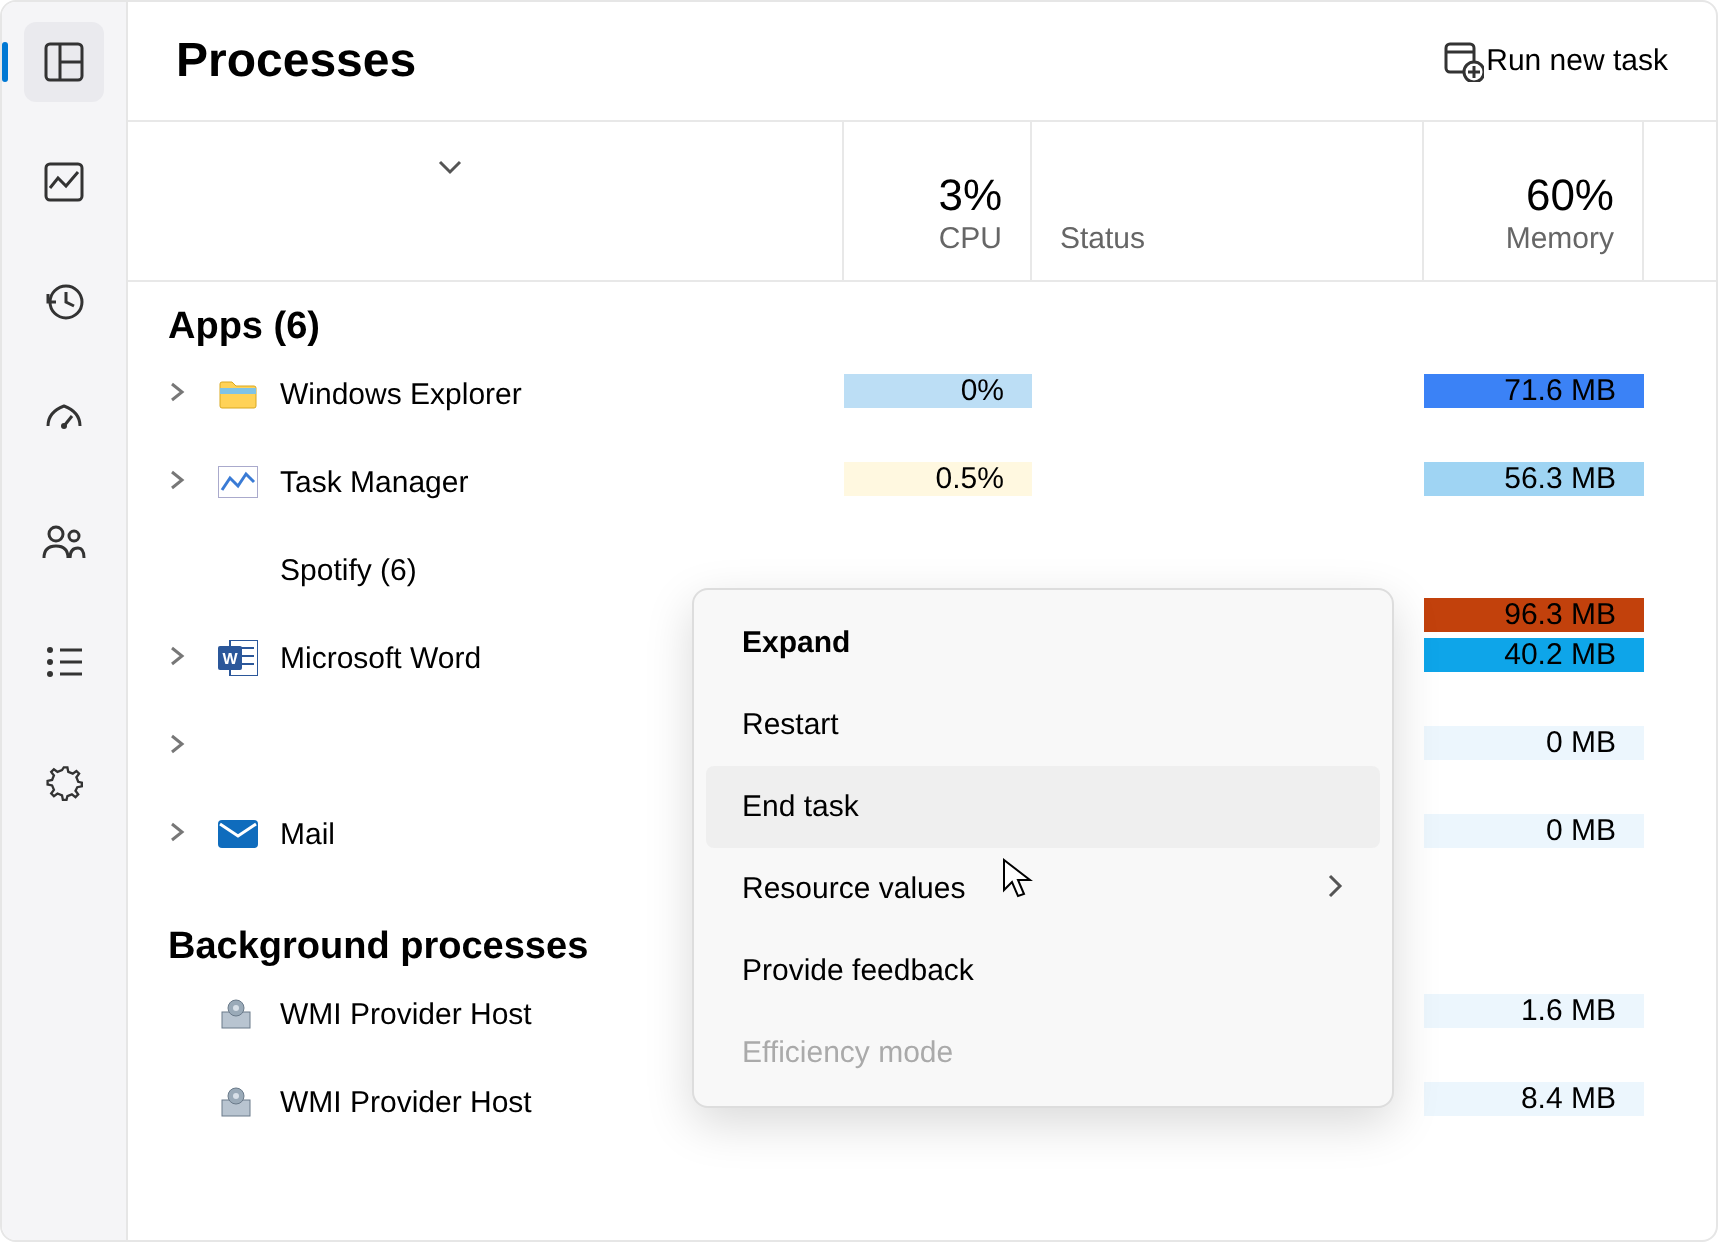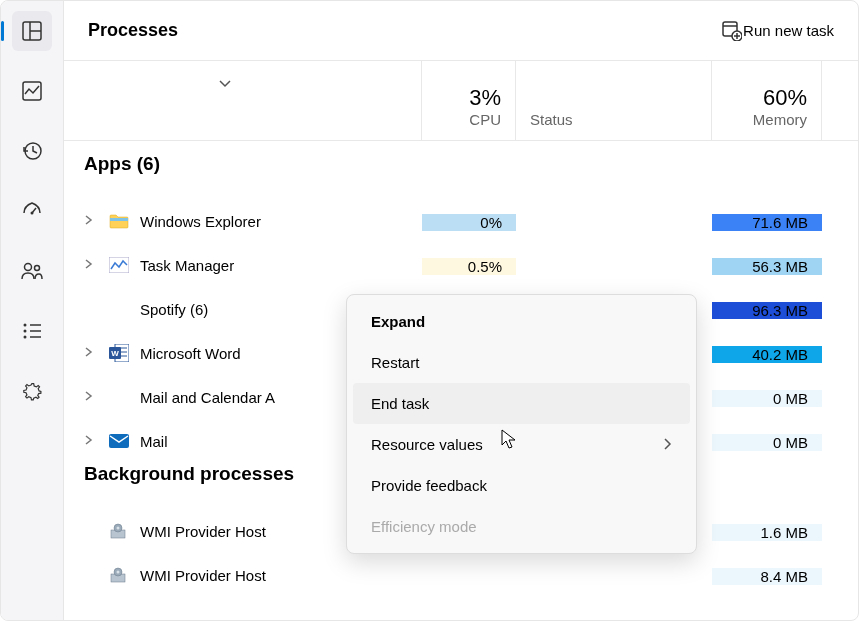--- a/index.html
+++ b/index.html
@@ -56,21 +56,21 @@
     }
     .header {
       height: 60px;
       display: flex;
       align-items: center;
       justify-content: space-between;
       padding: 0 24px 0 24px;
       border-bottom: 1px solid #e8e8e8;
     }
     .page-title {
-      font-size: 18px;
+      font-size: 24px;
       font-weight: 600;
     }
     .run-task {
       display: flex;
       align-items: center;
       gap: 1px;
       font-size: 15px;
       cursor: pointer;
     }
     .table-head {
@@ -103,41 +103,41 @@
     }
     .body { flex: 1; overflow: hidden; }
     .group-header {
       padding: 12px 0 12px 20px;
       font-size: 19px;
       font-weight: 600;
     }
     .row {
       display: flex;
       height: 44px;
-      align-items: flex-end;
+      align-items: flex-start;
     }
     .cell {
       display: flex;
       align-items: center;
       font-size: 15px;
     }
     .cell.name { width: 358px; padding-left: 20px; gap: 10px; }
     .cell.cpu { width: 94px; justify-content: flex-end; padding-right: 14px; }
     .cell.status { width: 196px; justify-content: center; }
     .cell.mem { width: 110px; justify-content: flex-end; padding-right: 14px; }
     .cell.fill { flex: 1; }
     .chev-right { width: 14px; color: #777; font-size: 12px; }
     .chev-right.hidden { visibility: hidden; }
     .app-icon { width: 22px; height: 20px; display: flex; align-items: center; justify-content: center; }
     .heat-0 { background: #fdfbf4; }
     .heat-1 { background: #fff8e0; }
     .heat-mem-low { background: #ecf6fd; }
     .heat-mem-mid { background: #0ea5e9; }
     .heat-mem-high { background: #9fd4f3; }
-    .heat-mem-highest { background: #1d4ed8; }
+    .heat-mem-highest { background: #c2410c; margin-top: 24px; }
     .heat-cpu-sel { background: #bcdef5; }
     .heat-mem-sel { background: #3b82f6; }
     .status-pause {
       width: 24px;
       height: 24px;
       border: 2px solid #e29c23;
       border-radius: 50%;
       display: flex;
       align-items: center;
       justify-content: center;
@@ -344,21 +344,20 @@
         <div class="cell status"></div>
         <div class="cell mem heat-mem-mid">40.2 MB</div>
         <div class="cell fill heat-0"></div>
       </div>
       <div class="row">
         <div class="cell name">
           <span class="chev-right "><svg width="10" height="12" viewBox="0 0 10 12">
               <polyline points="2,2 7,6 2,10" fill="none" stroke="#777" stroke-width="1.5"></polyline>
             </svg></span>
           <span class="app-icon"></span>
-          <span>Mail and Calendar A</span>
         </div>
         <div class="cell cpu heat-0"></div>
         <div class="cell status">
           <span class="status-pause"></span>
         </div>
         <div class="cell mem heat-mem-low">0 MB</div>
         <div class="cell fill heat-0"></div>
       </div>
       <div class="row">
         <div class="cell name">

